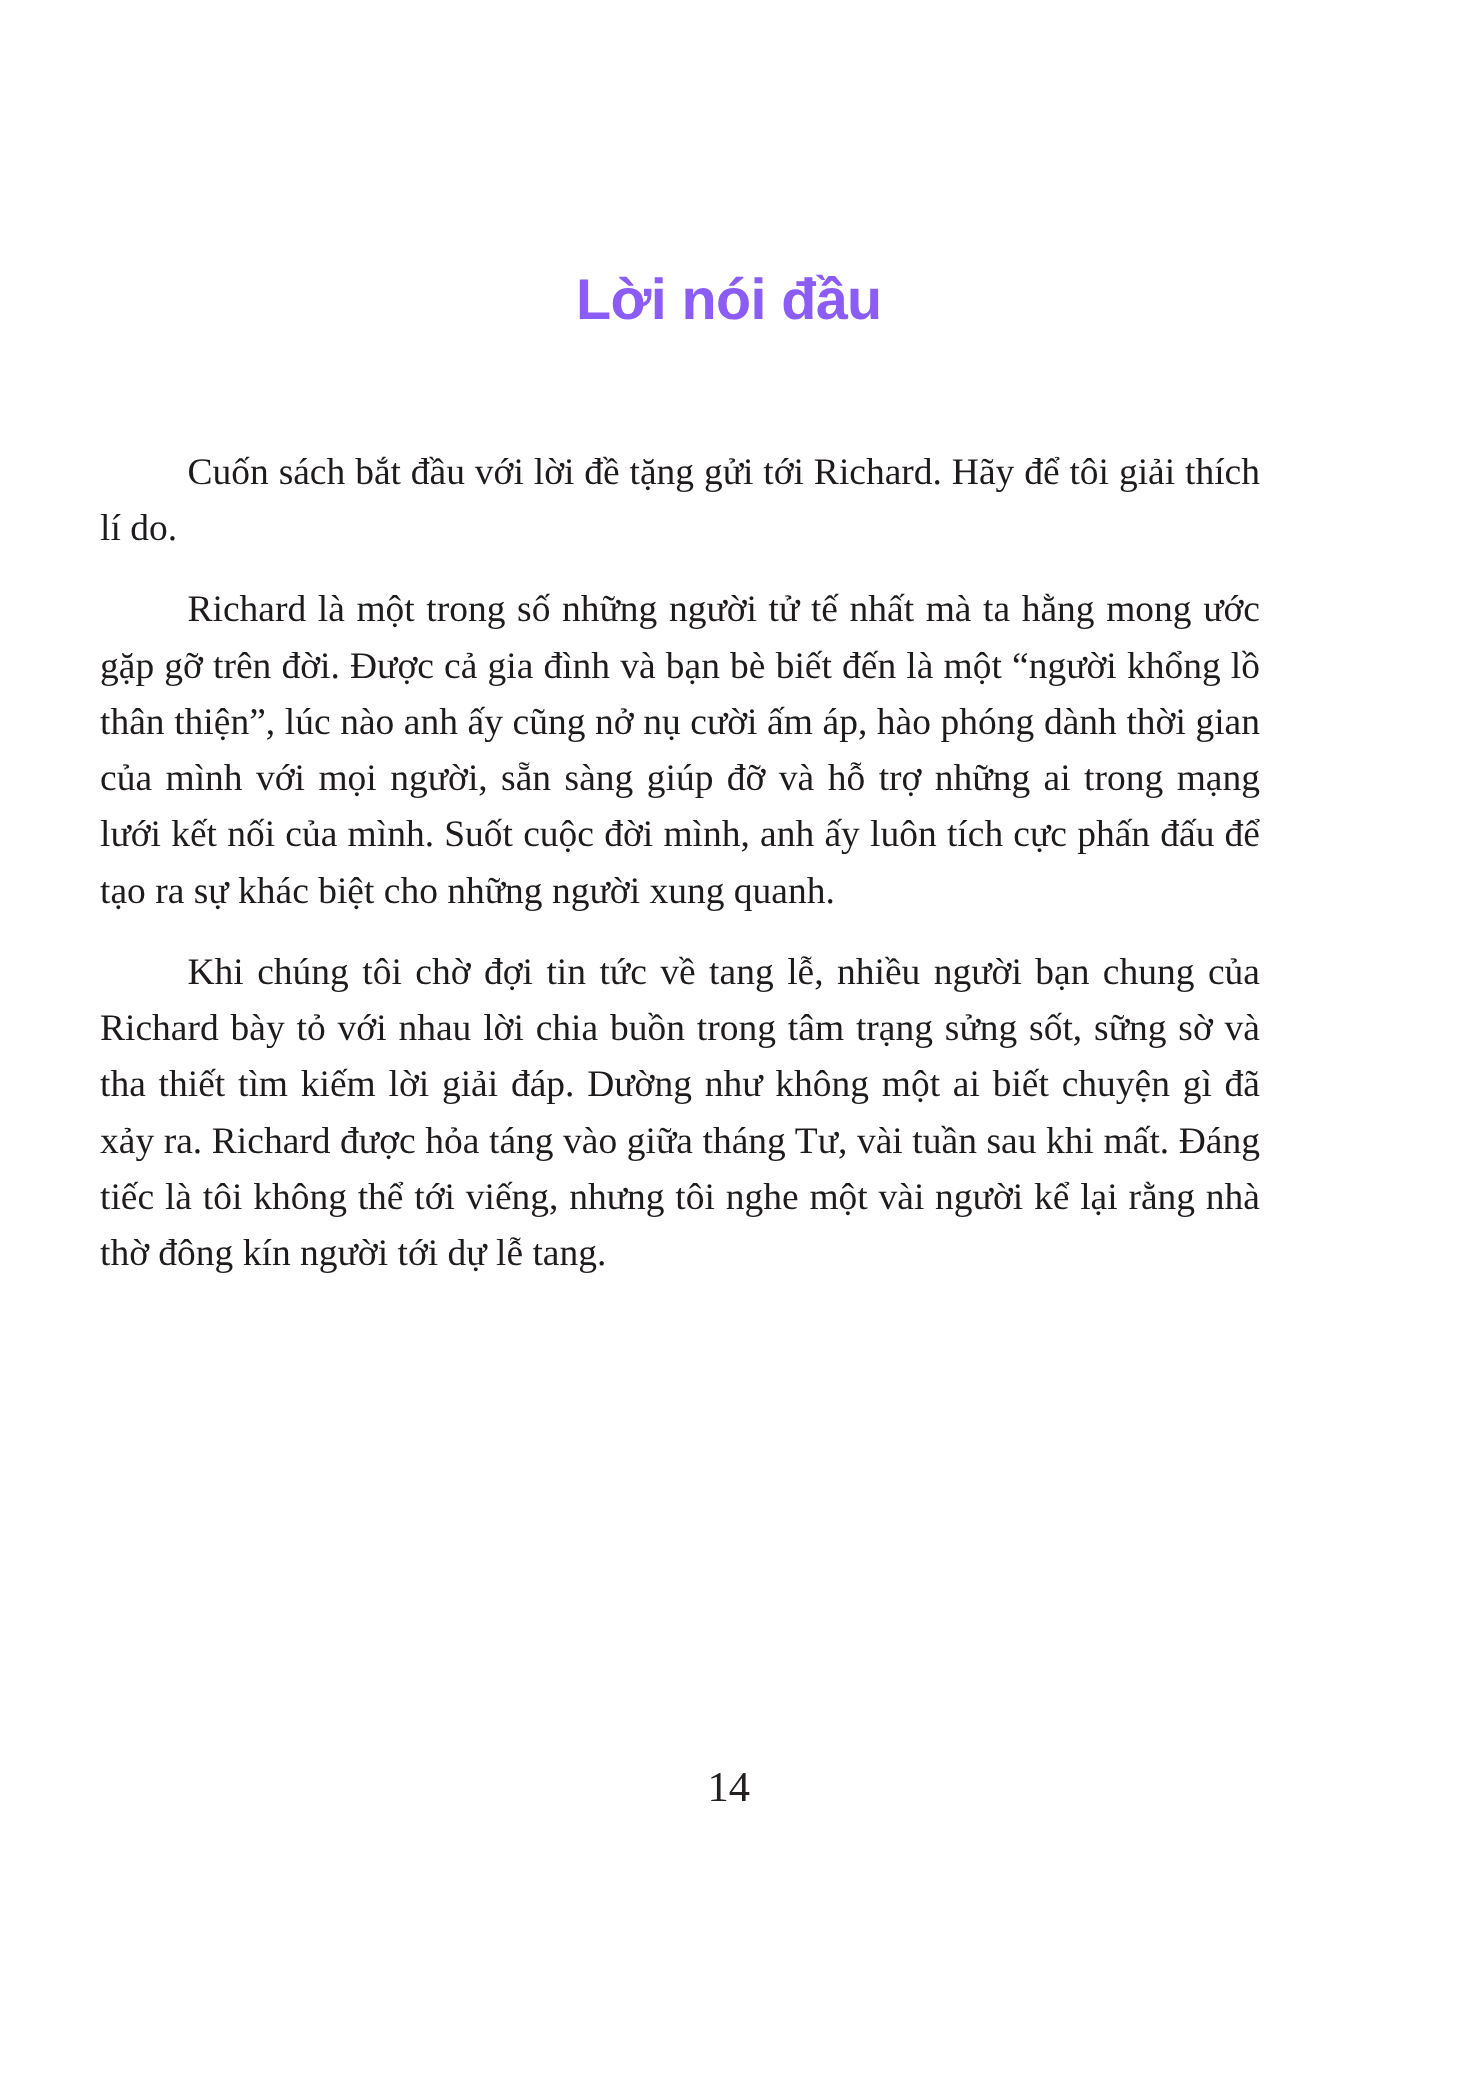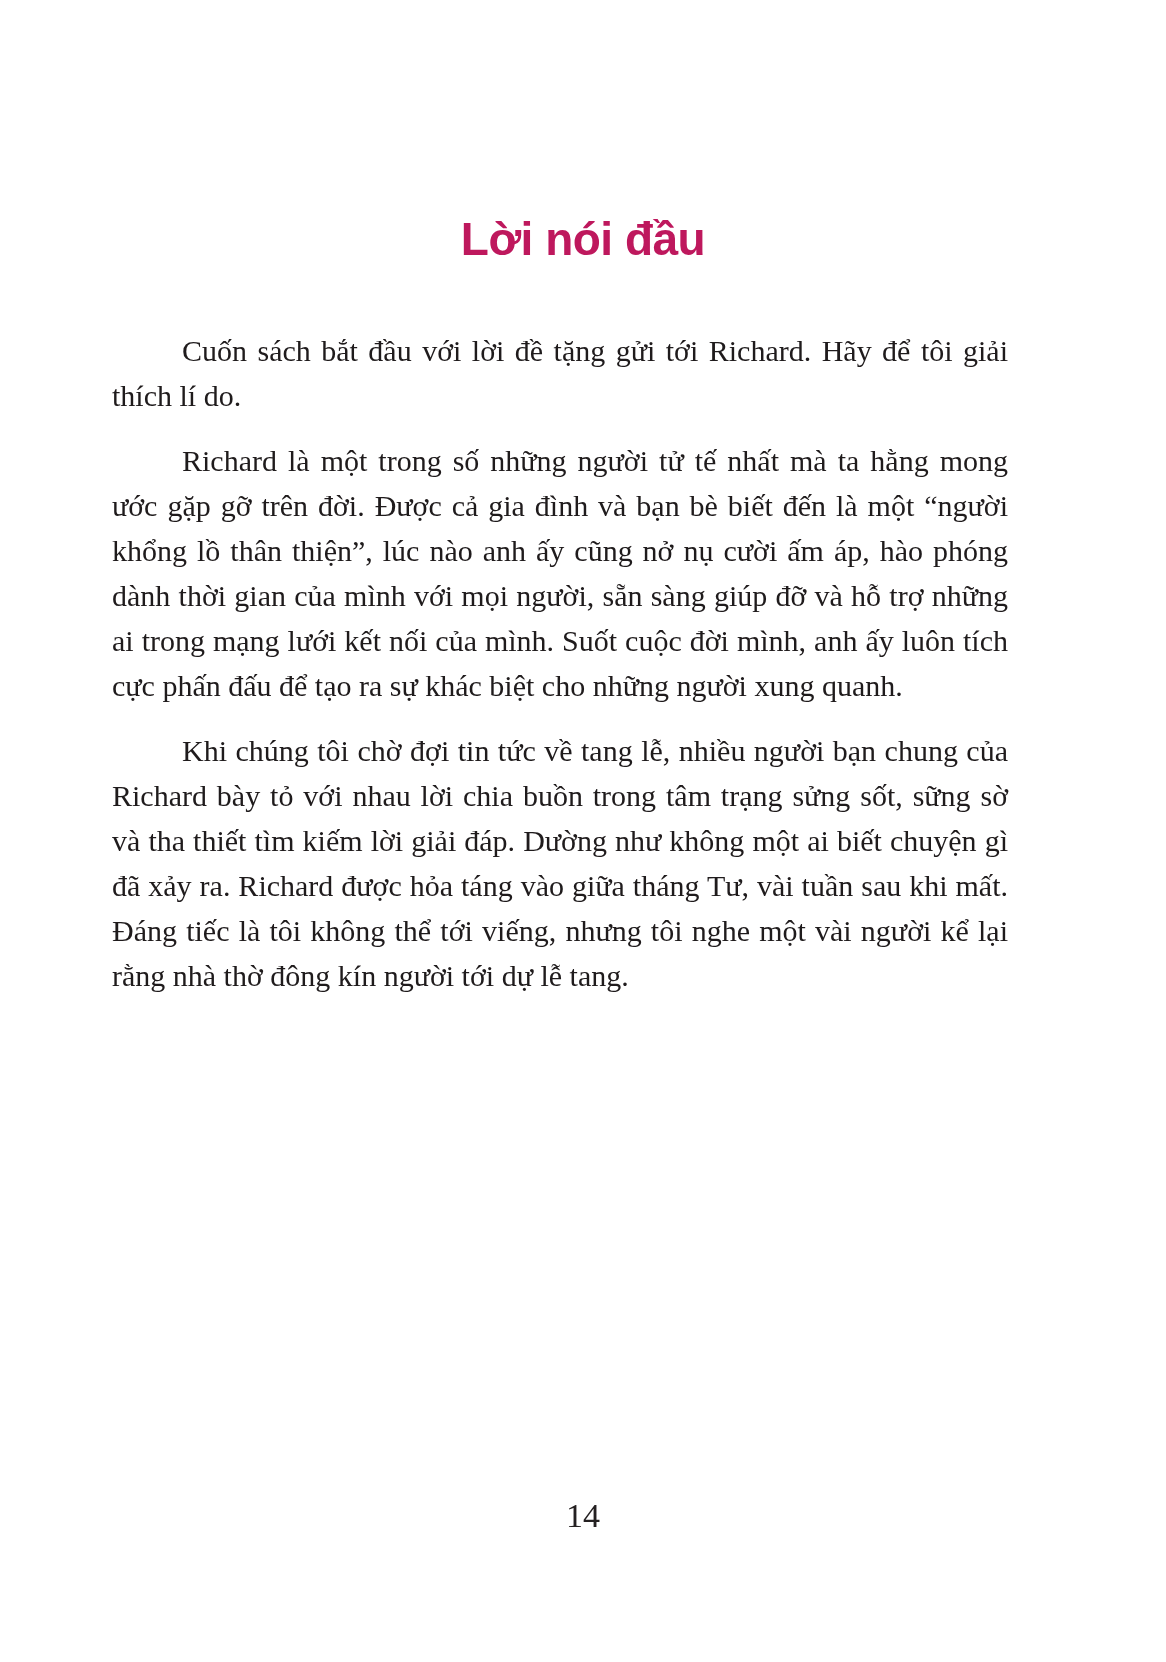--- a/index.html
+++ b/index.html
@@ -18,38 +18,38 @@
   }
   .page-title {
     margin: 0;
     padding-top: 214px;
     font-family: "Liberation Sans", sans-serif;
     font-weight: 700;
     font-size: 46px;
     line-height: 50px;
     letter-spacing: -0.5px;
     text-align: center;
-    color: #be185d;
+    color: #8b5cf6;
   }
   .page-body {
-    margin-top: 64px;
-    padding-left: 112px;
+    margin-top: 91px;
+    padding-left: 80px;
     padding-right: 158px;
   }
   .page-body p {
     margin: 0 0 20px 0;
     font-size: 30px;
     line-height: 45px;
     text-indent: 70px;
     text-align: justify;
     color: #1f1b1c;
   }
   .folio {
     position: absolute;
-    top: 1496px;
+    top: 1411px;
     left: 0;
     right: 0;
     text-align: center;
     font-size: 34px;
     line-height: 40px;
     color: #242021;
   }
 </style>
 </head>
 <body>

